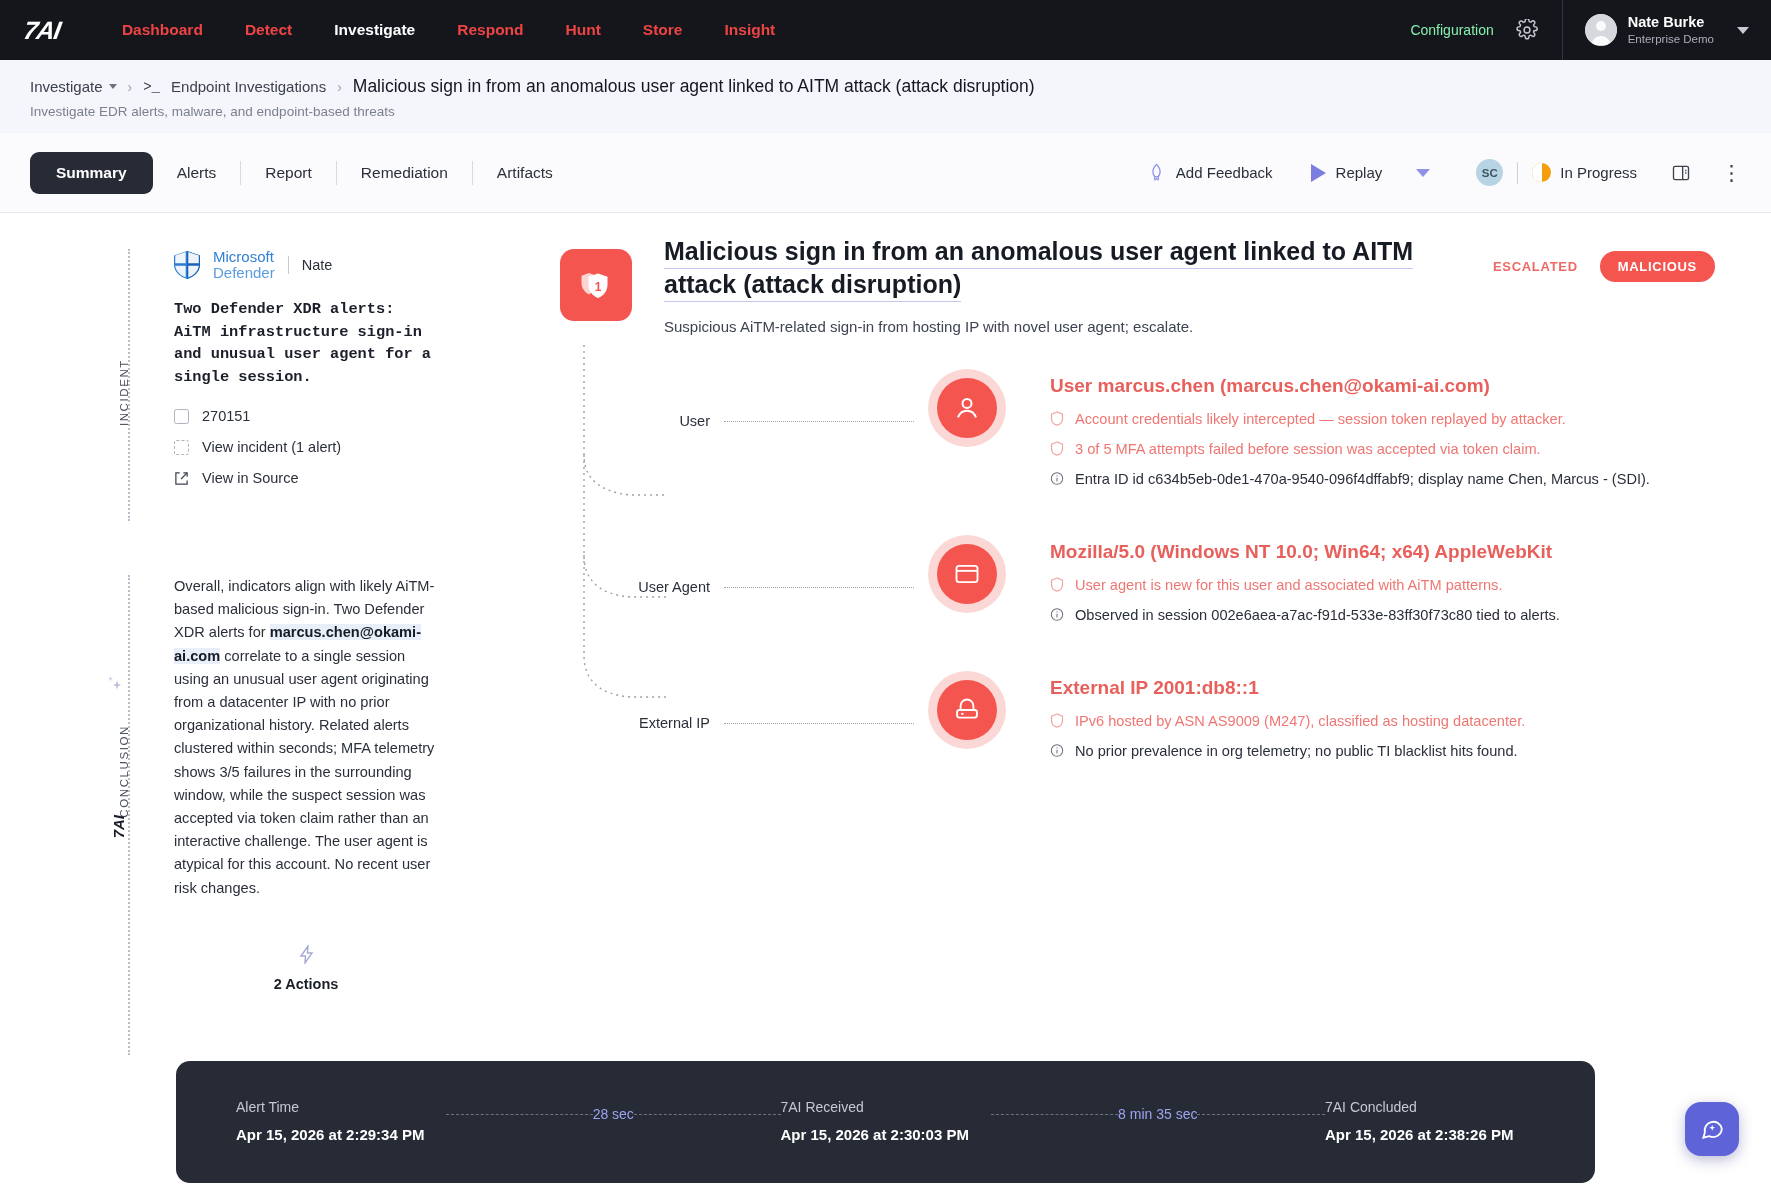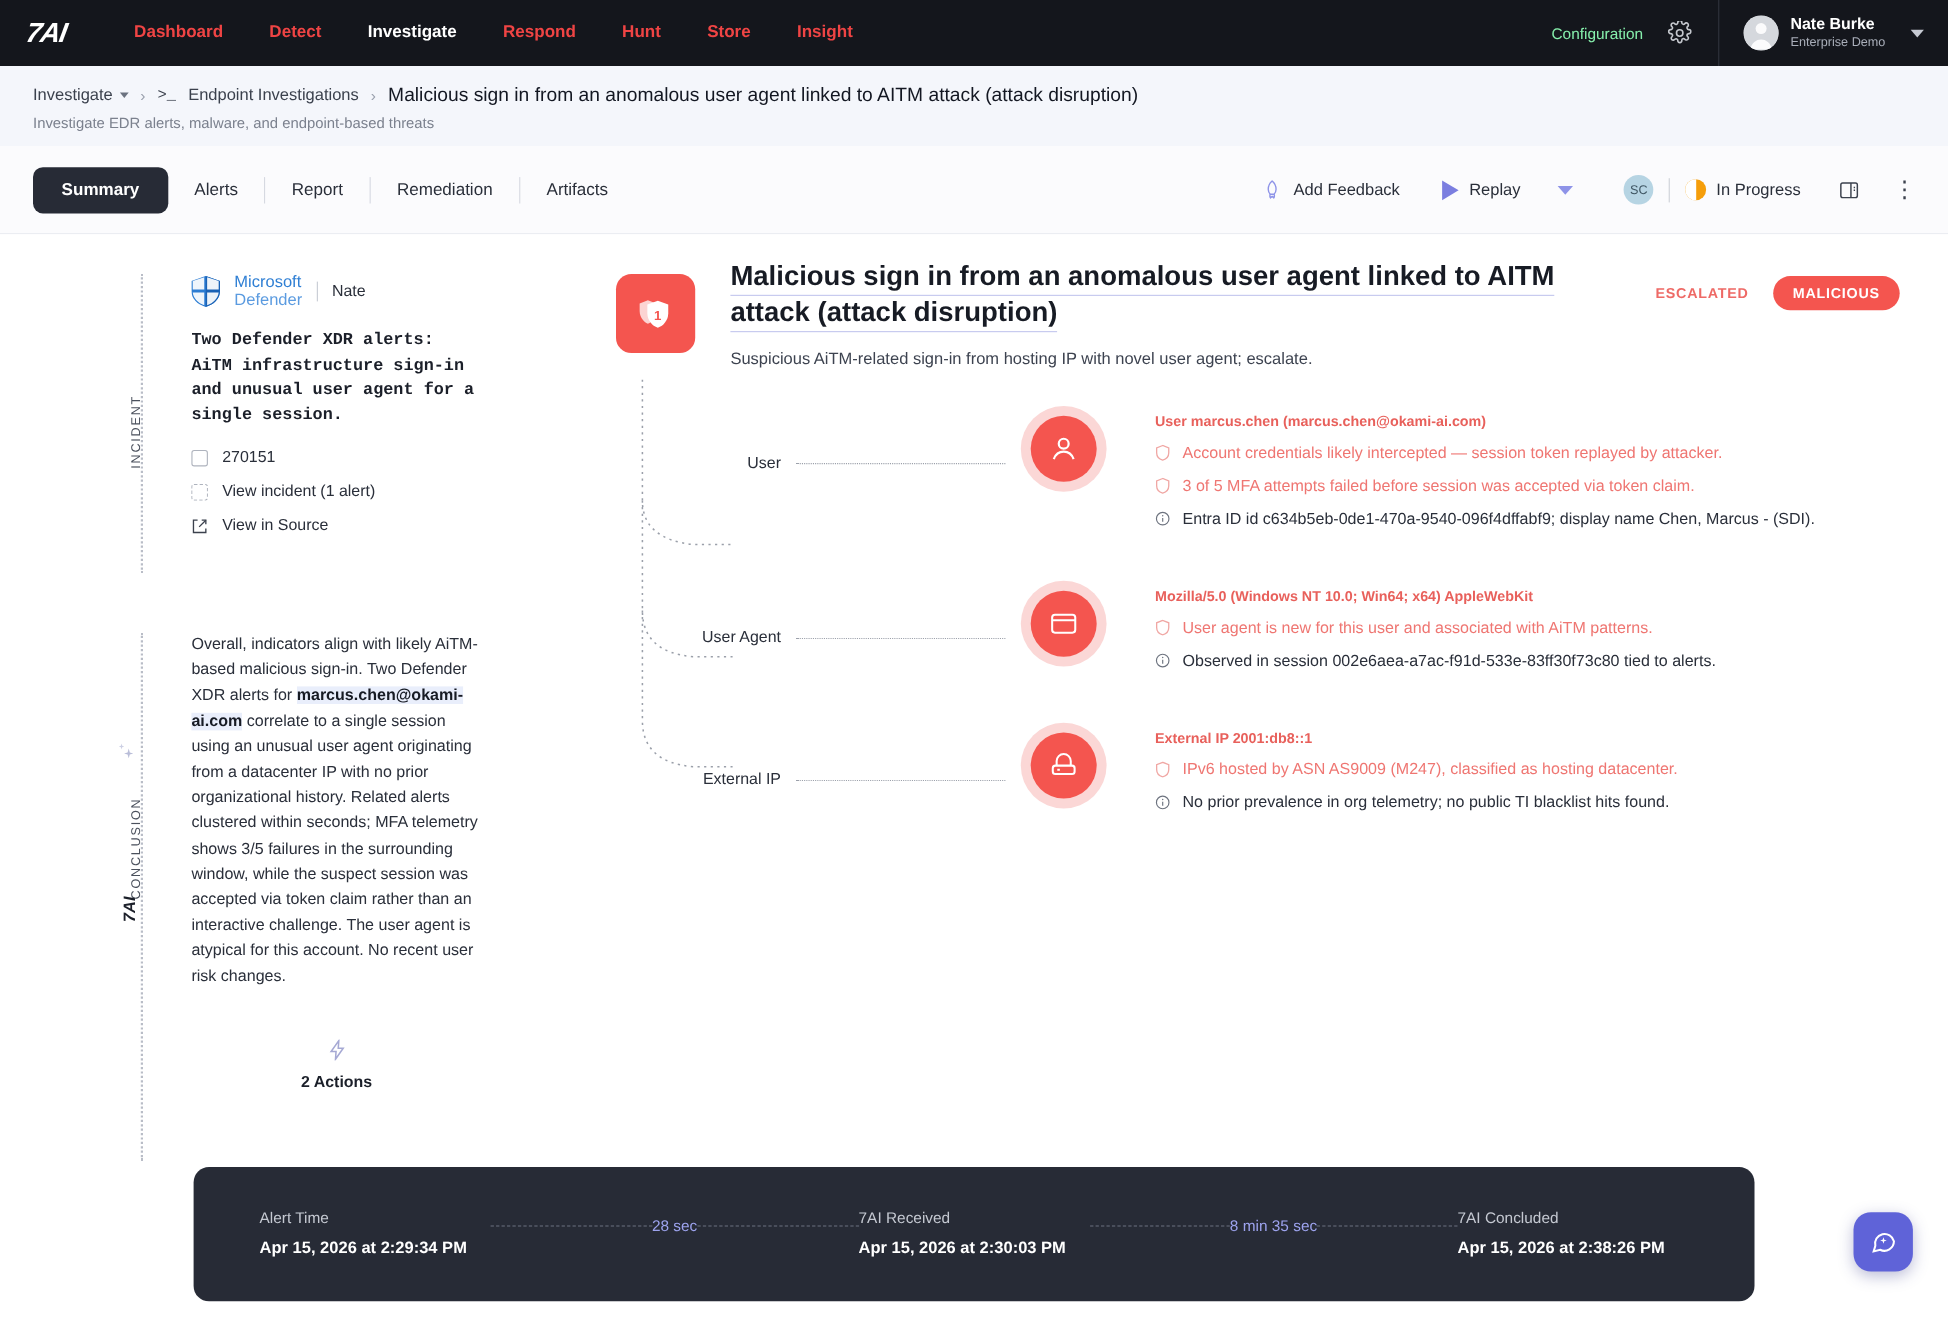--- a/index.html
+++ b/index.html
@@ -54,21 +54,21 @@
                 padding:12px 26px; }
   .tab-div { width:1px; height:24px; background:#d6d9e1; }
   .tools { position:absolute; right:28px; display:flex; align-items:center; gap:0; }
   .tool { display:flex; align-items:center; gap:10px; font-size:15px; color:#2a2f3a; cursor:pointer; }
   .mr34 { margin-right:38px; }
   .play-tri { width:0;height:0;border-top:9px solid transparent;border-bottom:9px solid transparent;
               border-left:15px solid #7b7ee0; }
   .caret-sm { width:0;height:0;border-left:7px solid transparent;border-right:7px solid transparent;
               border-top:8px solid #8e93e8; }
   .sc-badge { width:27px;height:27px;border-radius:50%;background:#b6d4e3;color:#3f5663;
-              font-size:11.5px;display:flex;align-items:center;justify-content:center;font-weight:400; }
+              font-size:11.5px;display:flex;align-items:center;justify-content:center;font-weight:700; }
   .vdiv { width:1px;height:22px;background:#ccd0d8; margin:0 14px; }
   .half-circle { width:19px;height:19px;border-radius:50%;background:#f59e0b; position:relative; }
   .half-circle:after{content:"";position:absolute;left:0;top:0;width:9.5px;height:19px;
        background:#fff;border-radius:19px 0 0 19px;}
   .status-txt { font-size:15px;color:#2a2f3a; margin-left:9px; }
   .kebab { font-size:21px;color:#3b414d;letter-spacing:1px; }
 
   
   .content { position:relative; background:#fff; height:calc(1197px - 60px - 86px - 80px); }
 
@@ -91,21 +91,21 @@
   .sq-ic { width:15px;height:15px;border:1.4px solid #aeb3bd;border-radius:2.5px; }
   .sq-ic.dash { border-style:dashed; }
   .ext-ic { width:15px;height:15px; }
 
   .concl-text { font-size:14.6px; line-height:1.59; color:#2a2f3a; }
   .hl { background:#e9eefb; font-weight:700; color:#171b24; }
   .actions-row { display:flex; align-items:center; gap:12px; margin-top:45px; font-size:14.5px;
                  font-weight:700; color:#1b1f29;flex-direction:column; }
 
   
-  .maincol { position:absolute; left:560px; top:22px; right:36px; }
+  .maincol { position:absolute; left:560px; top:22px; right:48px; }
   .alert-head { display:flex; align-items:flex-start; gap:32px; }
   .alert-ic { width:72px;height:72px;border-radius:14px;background:#f4554f;flex:0 0 auto;
               display:flex;align-items:center;justify-content:center; margin-top:14px;}
   .alert-title { font-size:25px;font-weight:700;color:#171b24;line-height:1.33;
                  border-bottom:1.5px solid #c3c6ee; display:inline; box-decoration-break:clone;
                  -webkit-box-decoration-break:clone; padding-bottom:3px; }
   .alert-desc { font-size:15px;color:#3d4350; margin-top:16px; }
   .badges { position:absolute; right:8px; top:16px; display:flex; align-items:center; gap:22px; }
   .esc { color:#ee6a66; font-size:13px; font-weight:700; letter-spacing:.7px; }
   .mal { background:#f4554f;color:#fff;font-size:13px;font-weight:700;letter-spacing:.7px;
@@ -114,21 +114,21 @@
   
   .entities { position:relative; margin-top:34px; }
   .ent-row { display:flex; align-items:flex-start; margin-bottom:36px; position:relative; }
   .ent-label { width:150px; text-align:right; font-size:14.5px;color:#2a2f3a; padding-top:44px; }
   .ent-dots { flex:0 0 auto; width:190px; border-top:1.6px dotted #9ba0aa; margin-top:52px; margin-left:14px;}
   .ent-ic-wrap { width:78px;height:78px;border-radius:50%;background:#fbd7d6;
                  display:flex;align-items:center;justify-content:center; flex:0 0 auto; margin-left:14px;}
   .ent-ic { width:60px;height:60px;border-radius:50%;background:#f4554f;
             display:flex;align-items:center;justify-content:center; }
   .ent-body { margin-left:44px; padding-top:6px; }
-  .ent-name { font-size:13px; font-weight:700; color:#e8605b; margin-bottom:12px; }
+  .ent-name { font-size:19px; font-weight:700; color:#e8605b; margin-bottom:12px; }
   .fact { display:flex; align-items:flex-start; gap:11px; font-size:14.6px; margin-bottom:9px; line-height:1.45; }
   .fact.red { color:#ef7672; }
   .fact.dark { color:#2a2f3a; }
   .f-ic { flex:0 0 auto; margin-top:2px; }
 
   
   .connector { position:absolute; left:-22px; top:-46px; }
 
   
   .timeline { position:absolute; left:176px; right:176px; bottom:1px; height:122px;

